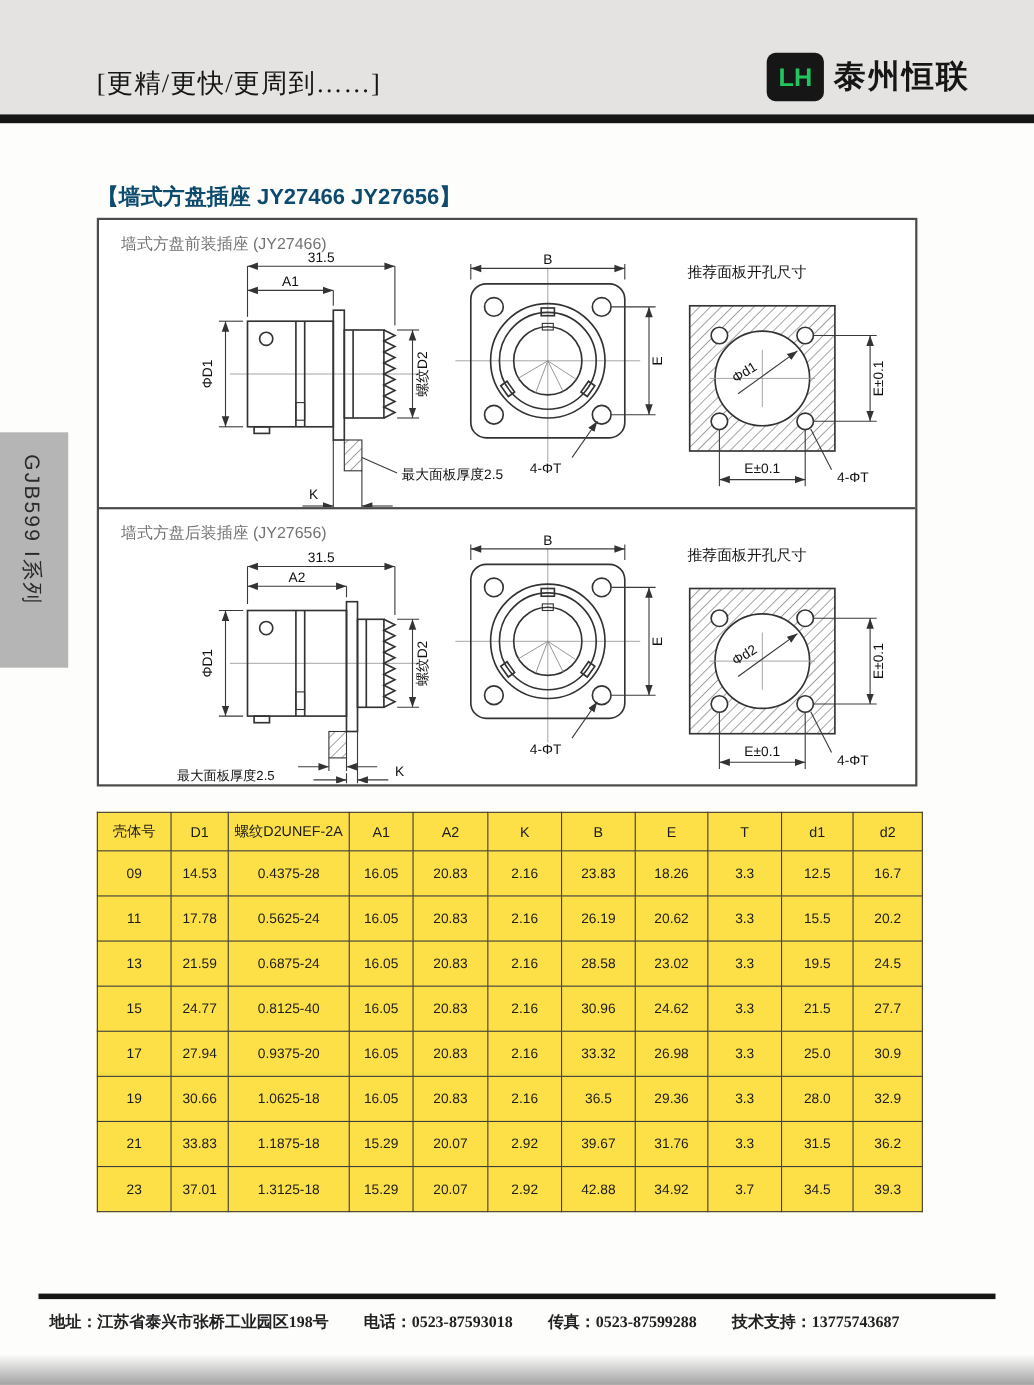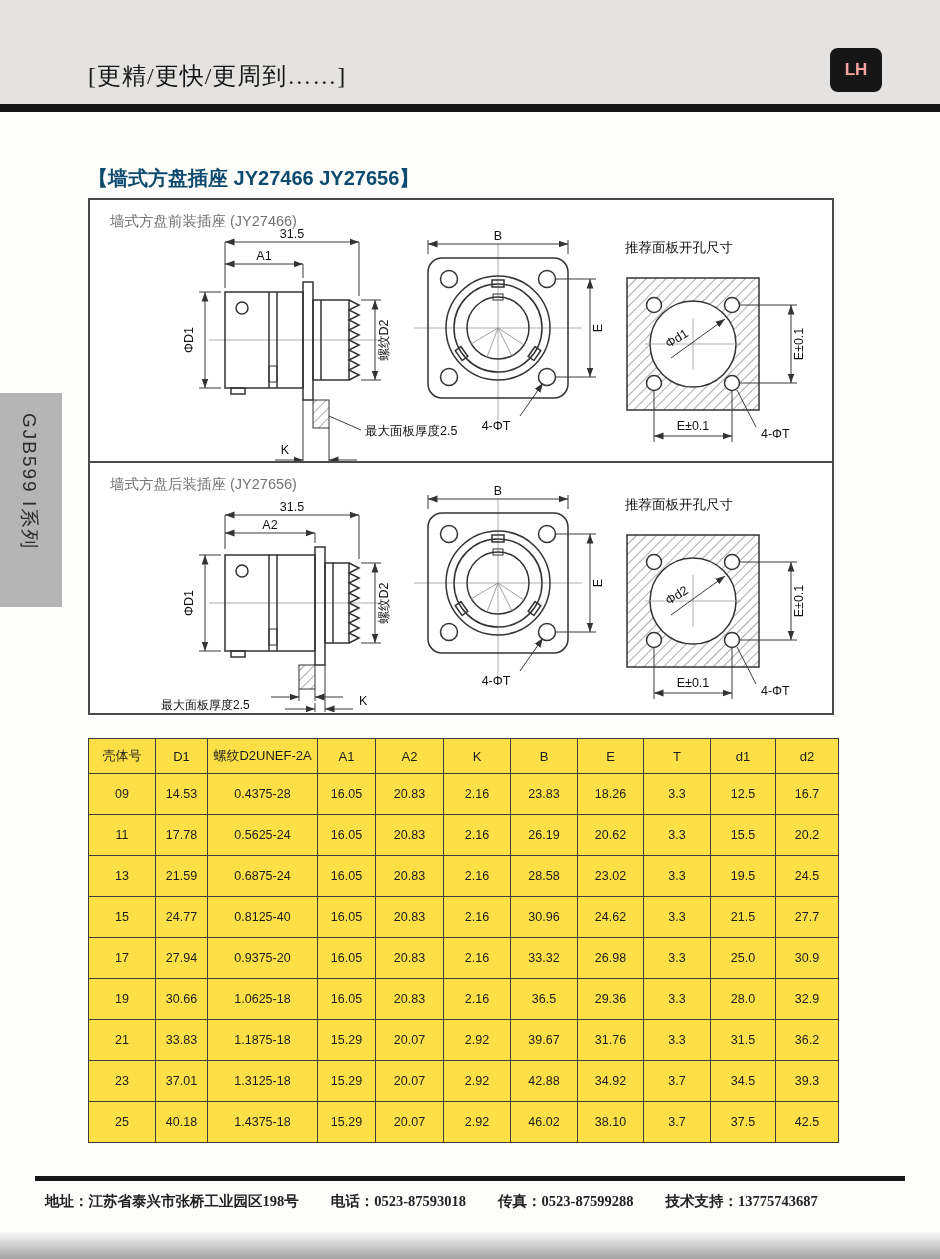--- a/index.html
+++ b/index.html
@@ -5,22 +5,22 @@
   html,body{margin:0;padding:0;}
   body{
     width:940px;height:1259px;position:relative;background:#fdfdfc;
     font-family:"Liberation Sans","DejaVu Sans",sans-serif;color:#1a1a1a;overflow:hidden;
   }
   
   .header-band{position:absolute;left:0;top:0;width:940px;height:104px;background:#e4e3e1;}
   .slogan{position:absolute;left:88px;top:60px;font-family:"Liberation Serif","DejaVu Serif",serif;
     font-weight:normal;font-size:24px;letter-spacing:1px;color:#161616;}
   .logo{position:absolute;right:58px;top:48px;display:flex;align-items:center;gap:9px;}
-  .logo-mark{width:52px;height:44px;background:#161616;border-radius:8px;color:#fca5a5;
-    font-weight:bold;font-size:17px;display:flex;align-items:center;justify-content:center;letter-spacing:0;}
+  .logo-mark{width:52px;height:44px;background:#161616;border-radius:8px;color:#22c55e;
+    font-weight:bold;font-size:23px;display:flex;align-items:center;justify-content:center;letter-spacing:0;}
   .logo-text{font-size:29px;font-weight:bold;color:#161616;letter-spacing:2px;}
   .header-bar{position:absolute;left:0;top:104px;width:940px;height:8px;background:#161616;}
   
   .side-tab{position:absolute;left:0;top:393px;width:62px;height:214px;background:#b5b5b5;}
   .side-tab-label{position:absolute;left:16px;top:20px;writing-mode:vertical-rl;text-orientation:sideways;
     font-size:19px;color:#2a2a2a;letter-spacing:2px;}
   
   .page-title{position:absolute;left:88px;top:165px;font-size:20px;font-weight:bold;color:#0c4a6e;}
   
   .draw-box{position:absolute;left:88px;top:198px;width:742px;height:513px;border:2px solid #4a4a4a;background:#fff;}
@@ -50,20 +50,21 @@
   .bottom-fade{position:absolute;left:0;top:1231px;width:940px;height:28px;
     background:linear-gradient(to bottom,rgba(255,255,255,0),#a3a3a3);}
 </style>
 </head>
 <body>
 
 <div class="header-band">
   <div class="slogan">[更精/更快/更周到……]</div>
   <div class="logo">
     <div class="logo-mark">LH</div>
+    <div class="logo-text">泰州恒联</div>
   </div>
 </div>
 <div class="header-bar"></div>
 
 <div class="side-tab">
   <div class="side-tab-label">GJB599 I系列</div>
 </div>
 
 <div class="page-title">【墙式方盘插座 JY27466  JY27656】</div>
 
@@ -435,33 +436,20 @@
         <td>1.3125-18</td>
         <td>15.29</td>
         <td>20.07</td>
         <td>2.92</td>
         <td>42.88</td>
         <td>34.92</td>
         <td>3.7</td>
         <td>34.5</td>
         <td>39.3</td>
       </tr>
-      <tr>
-        <td>25</td>
-        <td>40.18</td>
-        <td>1.4375-18</td>
-        <td>15.29</td>
-        <td>20.07</td>
-        <td>2.92</td>
-        <td>46.02</td>
-        <td>38.10</td>
-        <td>3.7</td>
-        <td>37.5</td>
-        <td>42.5</td>
-      </tr>
     </tbody>
 </table>
 
 <div class="footer-line"></div>
 <div class="footer-text">
   <span><span>地址：</span><span>江苏省泰兴市张桥工业园区198号</span></span>
   <span><span>电话：</span><span>0523-87593018</span></span>
   <span><span>传真：</span><span>0523-87599288</span></span>
   <span><span>技术支持：</span><span>13775743687</span></span>
 </div>

